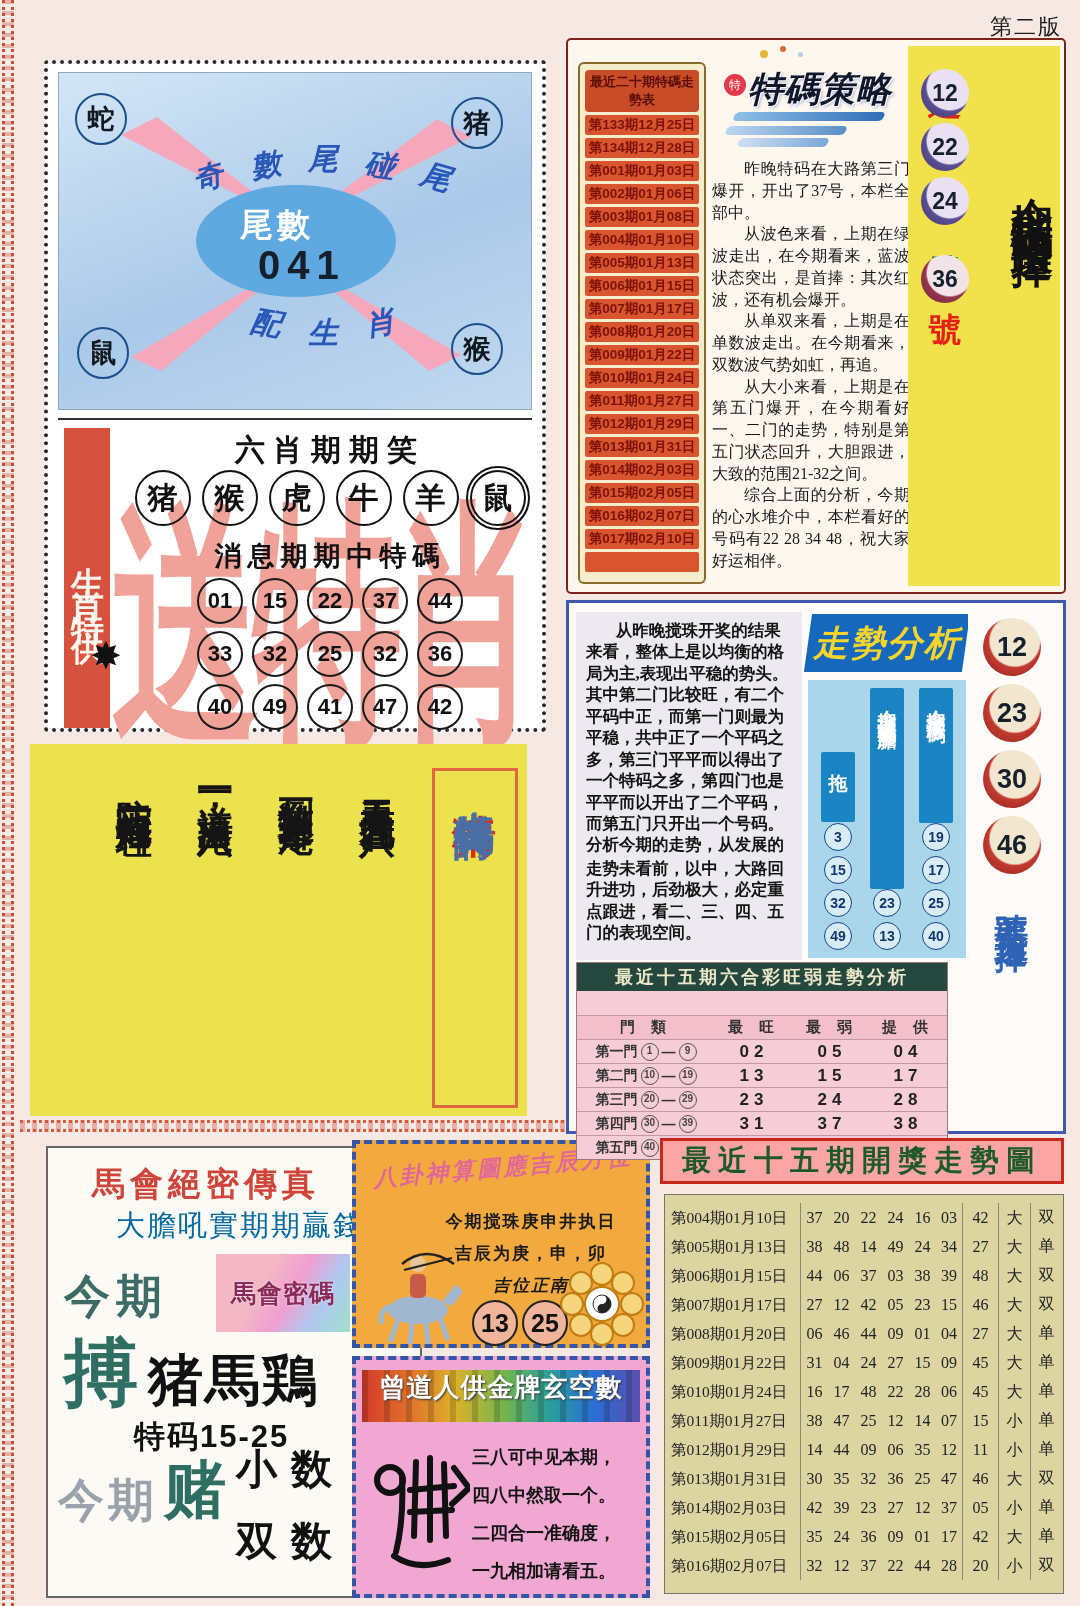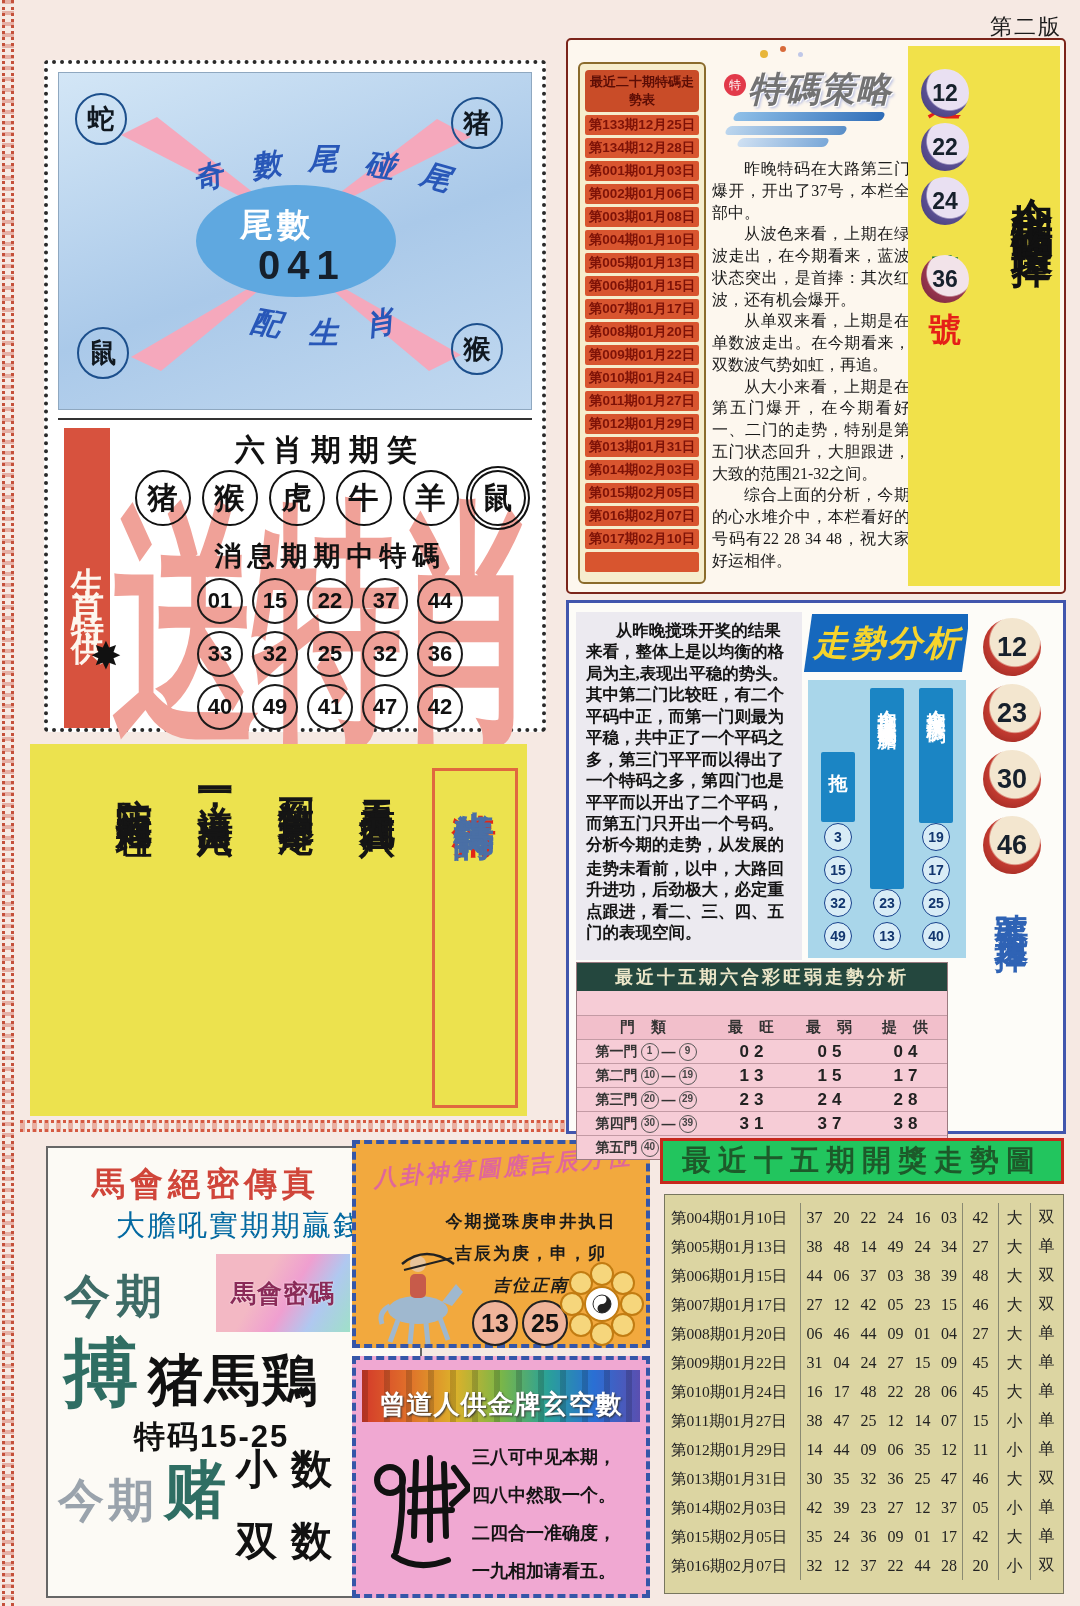--- a/index.html
+++ b/index.html
@@ -54,30 +54,30 @@
 #faxDu{left:116px;top:300px;font-size:62px;font-weight:900;color:#2f6e63;}
 #faxS1{left:188px;top:294px;font-size:41px;font-weight:900;color:#111;letter-spacing:14px;}
 #faxS2{left:188px;top:366px;font-size:41px;font-weight:900;color:#111;letter-spacing:14px;}
 
 #baguaBox{left:352px;top:1140px;width:298px;height:208px;background:#f2a93e;border:4px dashed #3556a8;}
 #baguaTitle{left:6px;top:8px;width:282px;font-size:23px;font-weight:900;font-style:italic;color:#e0679a;letter-spacing:3px;transform:rotate(-5deg);text-align:center;}
 .bline{position:absolute;left:70px;width:210px;font-size:17px;font-weight:900;color:#1a1a1a;letter-spacing:2px;}
 .bnum{position:absolute;width:42px;height:42px;border:2.5px solid #222;border-radius:50%;background:#f0b49a;font-size:25px;font-weight:900;color:#111;display:flex;align-items:center;justify-content:center;}
 
 #xkBox{left:352px;top:1356px;width:298px;height:242px;background:#f0a8d2;border:4px dashed #3556a8;}
-#xkBand{left:6px;top:10px;width:278px;height:52px;background:repeating-linear-gradient(90deg,rgba(0,0,0,.16) 0 6px,transparent 6px 22px),linear-gradient(90deg,#d43a2a,#e0702a,#ddb12a,#7ab648,#2aa198,#2a6fd4,#5a4fb0);display:flex;align-items:flex-end;justify-content:center;}
+#xkBand{left:6px;top:10px;width:278px;height:52px;background:repeating-linear-gradient(90deg,rgba(0,0,0,.16) 0 6px,transparent 6px 22px),linear-gradient(90deg,#d43a2a,#e0702a,#ddb12a,#7ab648,#2aa198,#2a6fd4,#5a4fb0);display:flex;align-items:flex-start;justify-content:center;}
 #xkBand span{font-size:26px;font-weight:900;color:#fff;text-shadow:1px 1px 2px #333;letter-spacing:1px;}
 #xkLines{left:116px;top:78px;width:176px;font-size:18px;font-weight:900;color:#141414;line-height:38px;}
 
 #boxTR{left:566px;top:38px;width:500px;height:556px;border:2.5px solid #7b241a;background:#fdf7ee;border-radius:5px;}
 #dateList{left:578px;top:62px;width:128px;height:522px;background:#f6edcd;border:2px solid #8a6b2c;border-radius:6px;padding:6px 5px;}
 #dateHdr{background:#c94c28;color:#5c0d05;font-size:13px;font-weight:900;text-align:center;border-radius:4px;padding:3px 0;margin-bottom:3px;}
 .date-row{background:#d8552f;color:#7e1207;font-size:13.5px;font-weight:900;text-align:center;height:20px;line-height:20px;margin-bottom:3px;border-radius:2px;}
 #logoTM{left:724px;top:48px;width:184px;height:104px;}
-#logoTMtext{position:absolute;left:24px;top:18px;font-size:35px;font-weight:900;font-style:italic;color:#737373;letter-spacing:1px;text-shadow:1px 1px 0 #fff,2px 2px 3px #b0b8e0;}
+#logoTMtext{position:absolute;left:24px;top:18px;font-size:35px;font-weight:900;font-style:italic;color:#0f172a;letter-spacing:1px;text-shadow:1px 1px 0 #fff,2px 2px 3px #b0b8e0;}
 .tmBar{position:absolute;height:9px;border-radius:5px;background:linear-gradient(90deg,#8fc0e8,#2f6db8);transform:skewX(-25deg);}
 #tmDots span{position:absolute;border-radius:50%;}
 #stratParas{left:712px;top:158px;width:198px;height:428px;font-family:"Liberation Serif",serif;font-size:16px;color:#1a1a1a;line-height:1.36;text-align:justify;overflow:hidden;}
 #stratParas p{margin:0;text-indent:2em;}
 #selStrip{left:908px;top:46px;width:152px;height:540px;background:#f1e14a;}
 #selCol{position:absolute;left:8px;top:6px;width:58px;display:flex;flex-direction:column;align-items:center;gap:5px;}
 #selJX{font-size:34px;font-weight:900;color:#e52017;letter-spacing:6px;}
 #selMid{font-size:30px;font-weight:900;color:#157a32;letter-spacing:4px;}
 #selHao{font-size:33px;font-weight:900;color:#e52017;}
 .pball{width:48px;height:48px;border-radius:50%;background:radial-gradient(circle at 60% 38%,#e9e0f2 0 54%,#5a4f92 58%,#3f3770);display:flex;align-items:center;justify-content:center;font-size:23px;font-weight:700;color:#16202c;}
@@ -99,21 +99,21 @@
 .rball{width:58px;height:58px;border-radius:50%;background:radial-gradient(circle at 55% 40%,#f3e6cf 0 52%,#c23a30 56%,#8e241e);display:flex;align-items:center;justify-content:center;font-size:27px;font-weight:700;color:#16202c;margin-bottom:8px;}
 #anaHead{font-size:34px;font-weight:900;color:#2f63b5;letter-spacing:5px;margin-top:4px;}
 #strengthTbl{left:576px;top:962px;width:372px;background:#f6ccd6;border:1.5px solid #9a7a80;}
 #stTitle{background:#24473e;color:#ece7c9;font-size:18px;font-weight:900;text-align:center;height:28px;line-height:28px;letter-spacing:3px;}
 .srow{display:grid;grid-template-columns:138px 78px 78px 74px;height:23px;align-items:center;text-align:center;border-top:1px solid #c39aa4;}
 .srow.hdr{background:#f2bfcb;font-weight:900;color:#333;font-size:15px;letter-spacing:6px;margin-top:24px;}
 .sgate{display:flex;align-items:center;justify-content:center;gap:3px;font-size:14px;font-weight:900;color:#333;}
 .mc{width:16px;height:16px;border:1.2px solid #555;border-radius:50%;font-size:10px;line-height:14px;display:inline-block;color:#444;}
 .snum{font-size:17px;font-weight:900;color:#222;letter-spacing:5px;}
 
-#drawHdr{left:660px;top:1138px;width:404px;height:46px;background:#22c55e;border:3px solid #c6281c;display:flex;align-items:center;justify-content:center;}
+#drawHdr{left:660px;top:1138px;width:404px;height:46px;background:#fca5a5;border:3px solid #c6281c;display:flex;align-items:center;justify-content:center;}
 #drawHdr span{font-size:29px;font-weight:900;color:#1d5a2a;letter-spacing:7px;}
 #drawTbl{left:664px;top:1194px;width:400px;height:400px;background:#dcd5a2;border:1.5px solid #77765e;padding-top:8px;font-family:"Liberation Serif",serif;}
 .drow{display:grid;grid-template-columns:136px repeat(6,27px) 36px 32px 31px;height:29px;align-items:center;}
 .dd{padding-left:6px;font-size:15.5px;color:#222;border-right:1.5px solid #8a8a72;height:29px;line-height:29px;}
 .dn{text-align:center;font-size:16px;color:#222;}
 .dn.last{border-right:1.5px solid #8a8a72;height:29px;line-height:29px;}
 .ds{text-align:center;font-size:16px;color:#222;border-right:1.5px solid #8a8a72;height:29px;line-height:29px;}
 .dz{text-align:center;font-size:16px;color:#222;border-right:1.5px solid #8a8a72;height:29px;line-height:29px;}
 .dp{text-align:center;font-size:16px;color:#222;}
 </style>

